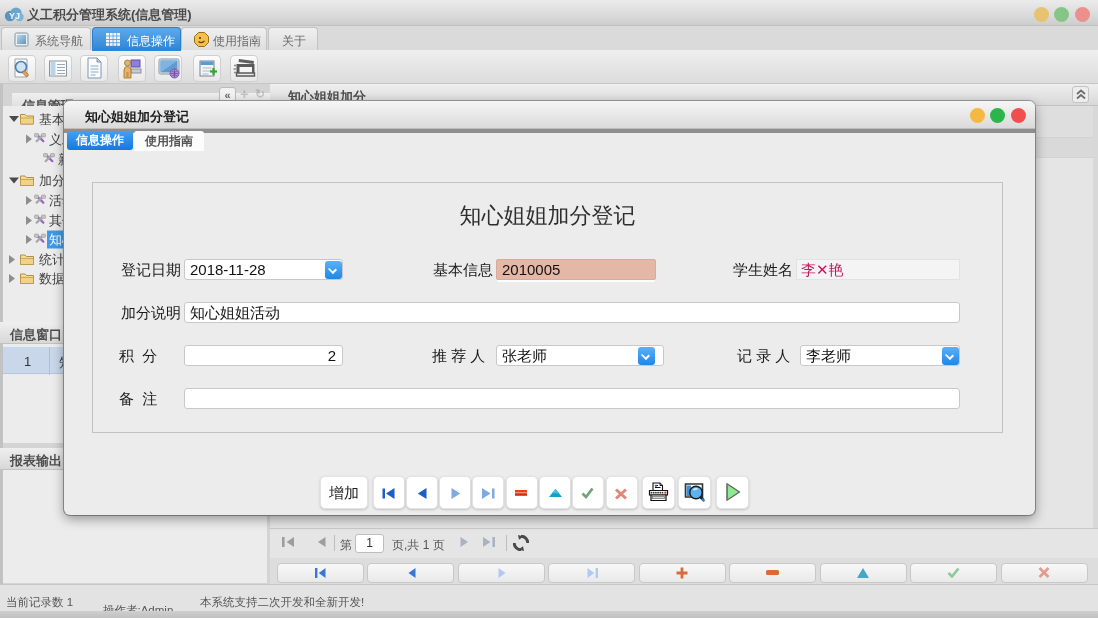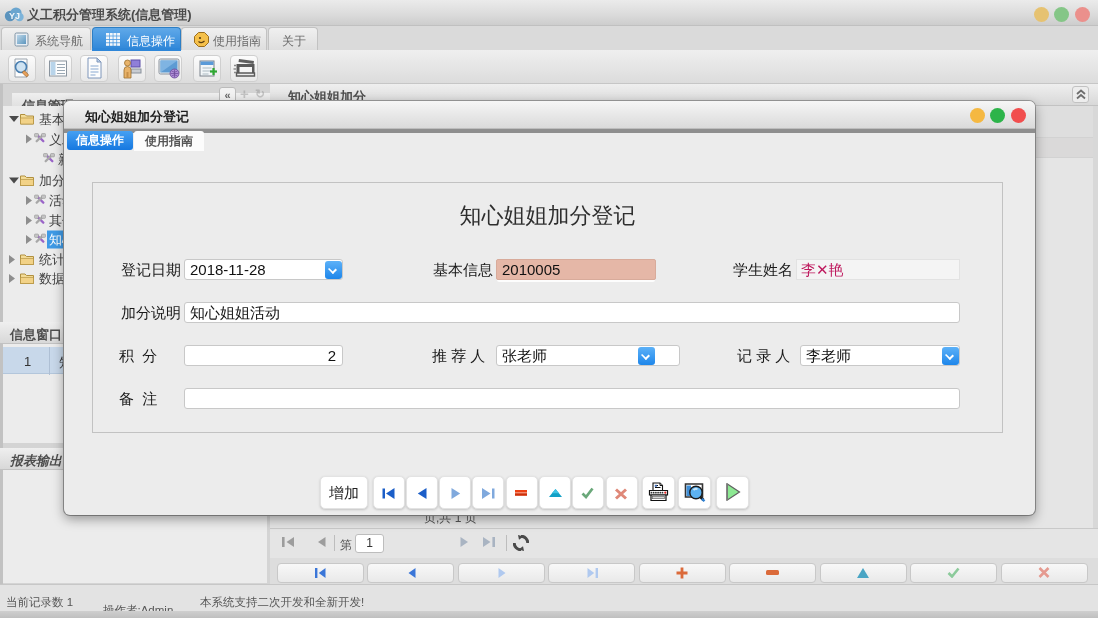--- a/index.html
+++ b/index.html
@@ -284,41 +284,41 @@
     <span style="left:10px;">信息窗口</span>
   </div>
 <div class="abs" style="left:3px;top:344px;width:264px;height:99px;background:#ececec;"></div>
 <div class="abs" style="left:3px;top:347px;width:264px;height:27px;background:#c8d8ea;border-bottom:1px solid #b3c6db;font-size:13px;color:#333;">
   <span style="position:absolute;left:21px;top:7px;">1</span>
   <span style="position:absolute;left:56px;top:7px;">知心姐姐加分</span>
   <span style="position:absolute;left:46px;top:0;width:1px;height:28px;background:#aebfd4;"></span>
 </div>
 
 <div class="abs phead" style="left:0;top:448px;width:270px;">
-    <span style="left:10px;font-style:italic;">报表输出</span>
+    <span style="left:10px;">报表输出</span>
   </div>
 <div class="abs" style="left:3px;top:470px;width:264px;height:113px;background:#ececec;"></div>
 
 <div class="abs" style="left:270px;top:106px;width:828px;height:422px;background:#e5e5e5;"></div>
 <div class="abs" style="left:270px;top:106px;width:828px;height:31px;background:#dedede;"></div>
 <div class="abs" style="left:271px;top:137px;width:822px;height:21px;background:#dad9d9;border-top:1px solid #d2d2d2;border-bottom:1px solid #d2d2d2;"></div>
 <div class="abs" style="left:1093px;top:106px;width:5px;height:422px;background:#d8d8d8;"></div>
 
 <div class="abs" id="pagebar" style="left:270px;top:528px;width:828px;height:30px;background:#e5e5e5;border-top:1px solid #c9c9c9;"></div>
 <svg class="abs" style="left:281px;top:536px;" width="15" height="12" viewBox="0 0 15 12">
     <rect x="1" y="1" width="2.6" height="10" fill="#9d9d9d"></rect>
     <path d="M13 1 L5.5 6 L13 11 Z" fill="#9d9d9d"></path>
   </svg>
 <svg class="abs" style="left:315px;top:536px;" width="13" height="12" viewBox="0 0 13 12">
     <path d="M10.5 1 L3 6 L10.5 11 Z" fill="#9d9d9d"></path>
   </svg>
 <div class="abs pgsep" style="left:334px;"></div>
 <div class="abs" style="left:340px;top:537px;font-size:12px;color:#555;">第</div>
 <div class="abs" style="left:355px;top:534px;width:29px;height:19px;background:#fff;border:1px solid #bdbdbd;border-radius:3px;font-size:12px;color:#333;text-align:center;line-height:17px;">1</div>
-<div class="abs" style="left:392px;top:510px;font-size:12px;color:#555;margin-left:32px;">页,共 1 页</div>
+<div class="abs" style="left:392px;top:537px;font-size:12px;color:#555;">页,共 1 页</div>
 <svg class="abs" style="left:458px;top:536px;" width="13" height="12" viewBox="0 0 13 12">
     <path d="M2.5 1 L10 6 L2.5 11 Z" fill="#a9b4c2"></path>
   </svg>
 <svg class="abs" style="left:481px;top:536px;" width="15" height="12" viewBox="0 0 15 12">
     <path d="M2 1 L9.5 6 L2 11 Z" fill="#a9b4c2"></path>
     <rect x="11.4" y="1" width="2.6" height="10" fill="#a9b4c2"></rect>
   </svg>
 <div class="abs pgsep" style="left:506px;"></div>
 <svg class="abs" style="left:513px;top:535px;" width="16" height="16" viewBox="0 0 16 16">
   <path d="M8 1.2 A6.8 6.8 0 0 1 14.8 8" stroke="#4a4a4a" stroke-width="3" fill="none"></path>
@@ -407,21 +407,21 @@
 <div class="abs fldlabel" style="left:121px;top:304px;">加分说明</div>
 <div class="abs fld" style="left:184px;top:302px;width:776px;height:21px;">
     <span>知心姐姐活动</span>
   </div>
 
 <div class="abs fldlabel" style="left:119px;top:347px;">积&nbsp;&nbsp;分</div>
 <div class="abs fld" style="left:184px;top:345px;width:159px;height:21px;">
     <span style="left:auto;right:6px;">2</span>
   </div>
 <div class="abs fldlabel" style="left:432px;top:347px;">推&nbsp;荐&nbsp;人</div>
-<div class="abs fld" style="left:496px;top:345px;width:184px;height:21px;">
+<div class="abs fld" style="left:496px;top:345px;width:168px;height:21px;">
     <span>张老师</span>
   </div>
 <div class="abs combo-btn" style="left:638px;top:346.5px;">
     <span class="chev"></span>
   </div>
 <div class="abs fldlabel" style="left:737px;top:347px;">记&nbsp;录&nbsp;人</div>
 <div class="abs fld" style="left:800px;top:331px;width:160px;height:21px;margin-top:14px;">
     <span>李老师</span>
   </div>
 <div class="abs combo-btn" style="left:942px;top:346.5px;">

